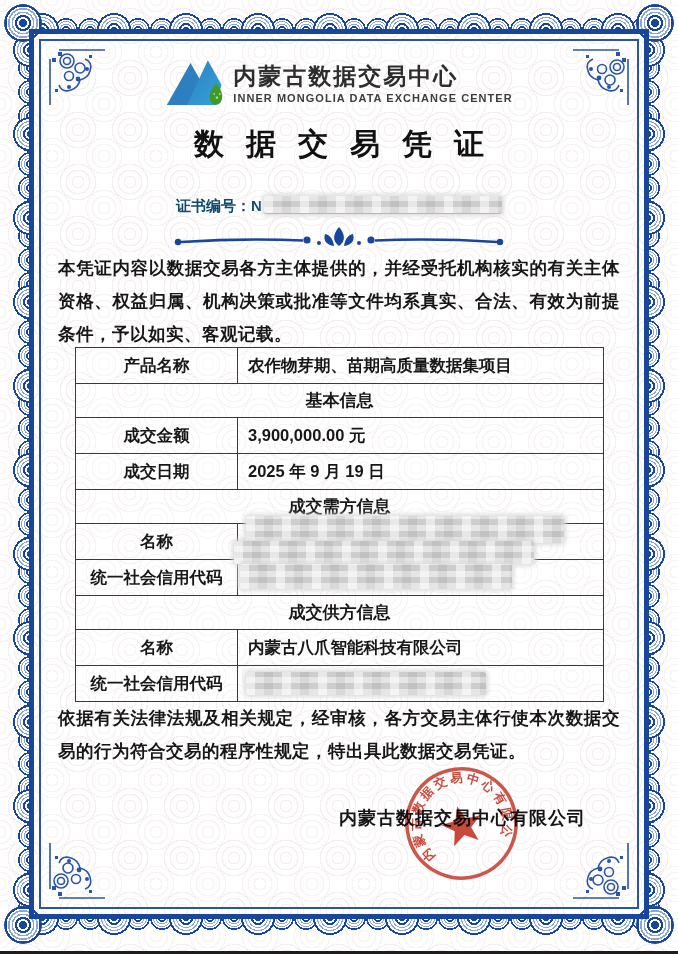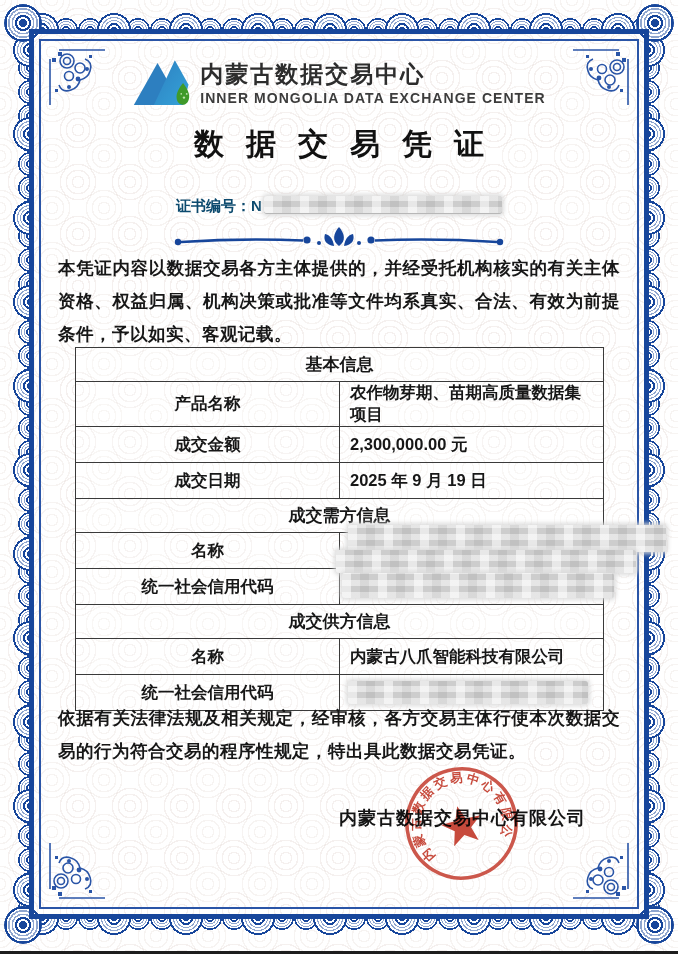--- a/index.html
+++ b/index.html
@@ -46,21 +46,21 @@
   
   .frame-thick{position:absolute; left:29px; right:29px; top:29px; bottom:35px; border:5px solid #17469b; z-index:4; pointer-events:none;}
   .frame-thin{position:absolute; left:39px; right:39px; top:39px; bottom:45px; border:2px solid #2a55a7; z-index:4; pointer-events:none;}
   .flourish{position:absolute; width:62px; height:62px; z-index:5; pointer-events:none;}
   .f-tl{left:45px; top:45px;} .f-tr{right:45px; top:45px; transform:rotate(90deg);}
   .f-br{right:45px; bottom:51px; transform:rotate(180deg);} .f-bl{left:45px; bottom:51px; transform:rotate(270deg);}
   
   .content{position:absolute; inset:0; z-index:6;}
   .logo-row{position:absolute; top:56px; left:0; right:0; display:flex; justify-content:center; align-items:center; gap:6px;}
   .logo-txt .cn{font-size:23px; font-weight:800; letter-spacing:2px; color:#2d2d2d; line-height:26px;}
-  .logo-txt .en{font-size:14px; font-weight:700; letter-spacing:1.05px; color:#3c3c3c; margin-top:3px;}
+  .logo-txt .en{font-size:11px; font-weight:700; letter-spacing:1.05px; color:#3c3c3c; margin-top:3px;}
   .doc-title{position:absolute; top:124px; left:0; right:0; text-align:center;
     font-family:"Liberation Serif","DejaVu Serif",serif; font-weight:700; font-size:30px;
     letter-spacing:22px; padding-left:22px; color:#111;}
   .cert-line{position:absolute; top:196px; left:0; right:0; text-align:center; font-size:15px; font-weight:700; color:#0c4a6e;}
   .cert-line .blur-inline{display:inline-block; vertical-align:-3px; width:238px; height:17px; margin-left:2px; border-bottom:1px solid #b7b7b7;}
   .divider{position:absolute; top:226px; left:173px; width:332px; height:24px;}
   .para{position:absolute; left:58px; right:58px; font-size:17.5px; line-height:33px; font-weight:600;
     text-align:justify; letter-spacing:.5px; color:#171717;}
   .para1{top:252px;} .para2{top:702px;}
   
@@ -236,29 +236,29 @@
         <path d="M202 14.5 Q262 12 324 16" fill="none" stroke-width="2.6"></path>
         <circle cx="327" cy="16" r="3.2" stroke="none"></circle>
       </g>
     </svg>
 
     <div class="para para1">本凭证内容以数据交易各方主体提供的，并经受托机构核实的有关主体资格、权益归属、机构决策或批准等文件均系真实、合法、有效为前提条件，予以如实、客观记载。</div>
 
     <table class="info">
       <tbody>
           <tr>
-        <td class="sec" colspan="2">基本信息</td>
-      </tr>
-      <tr>
         <td class="lbl">产品名称</td>
         <td class="val">农作物芽期、苗期高质量数据集项目</td>
       </tr>
       <tr>
+        <td class="sec" colspan="2">基本信息</td>
+      </tr>
+      <tr>
         <td class="lbl">成交金额</td>
-        <td class="val">2,300,000.00 元</td>
+        <td class="val">3,900,000.00 元</td>
       </tr>
       <tr>
         <td class="lbl">成交日期</td>
         <td class="val">2025 年 9 月 19 日</td>
       </tr>
       <tr>
         <td class="sec" colspan="2">成交需方信息</td>
       </tr>
       <tr>
         <td class="lbl">名称</td>

